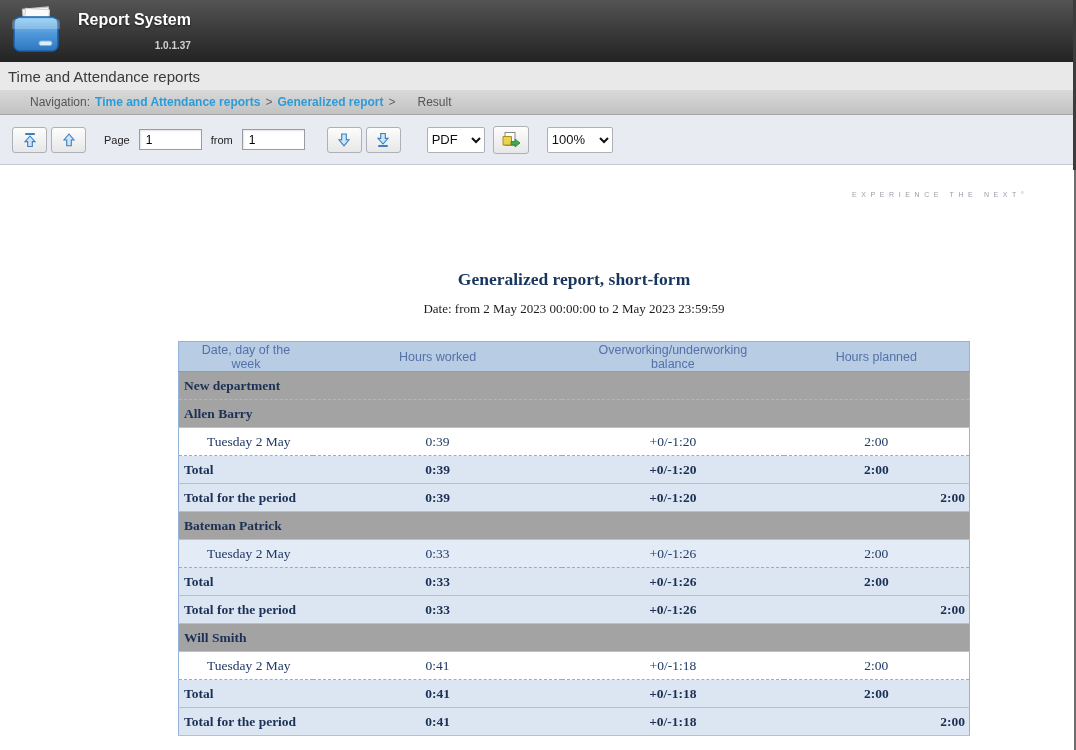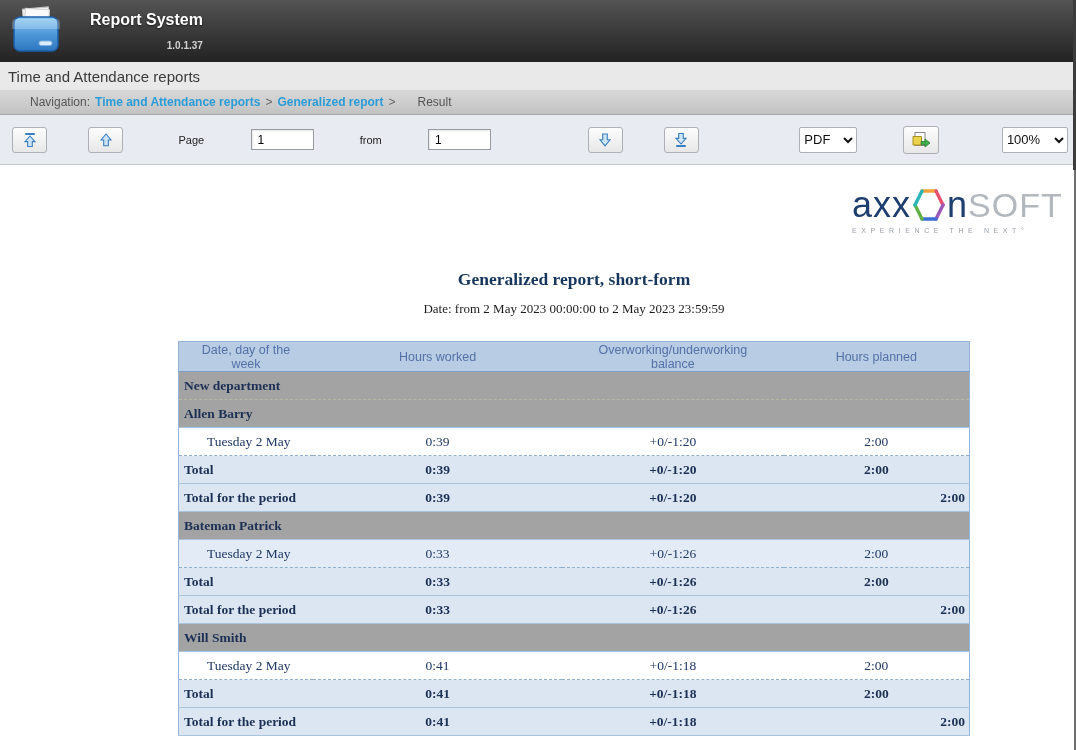--- a/index.html
+++ b/index.html
@@ -2,53 +2,53 @@
 <html><head>
 <meta charset="utf-8">
 <style>
   * { margin:0; padding:0; box-sizing:border-box; }
   html,body { width:1076px; height:750px; overflow:hidden; background:#fff;
               font-family:"Liberation Sans", sans-serif; }
   body { position:relative; }
 
   
   .app-header { height:62px; background:linear-gradient(180deg,#545454 0%,#3d3d3d 45%,#232323 100%);
-                display:flex; align-items:center; padding-left:10px;gap:12px; }
+                display:flex; align-items:center; padding-left:10px; }
   .folder-icon { width:52px; height:52px; margin-top:2px; }
   .title-block { display:flex; flex-direction:column; margin-left:16px; }
   .app-title { color:#fff; font-size:16px; font-weight:bold; text-shadow:0 1px 2px rgba(0,0,0,.6); }
   .app-version { color:#d2d2d2; font-size:10px; font-weight:bold; align-self:flex-end; margin-top:11px; }
 
   
   .section-bar { height:28px; background:#e9e9e9; display:flex; align-items:center;
                  padding-left:8px; font-size:15px; color:#3a3a3a; }
 
   
   .breadcrumb-bar { height:25px; background:linear-gradient(180deg,#d9d9d9,#c2c2c2);
                     border-bottom:1px solid #a6a6a6; display:flex; align-items:center;
                     padding-left:30px; font-size:12px; color:#555; }
   .crumb-link { color:#2b9cd8; font-weight:bold; margin:0 5px; text-decoration:none; cursor:pointer; }
   .crumb-sep { color:#666; }
   .crumb-current { color:#555; margin-left:22px; }
 
   
   .toolbar { height:50px; background:#e9ebf2; border-bottom:1px solid #c7c9cf;
-             display:flex; align-items:center; padding-left:12px;justify-content:space-between; }
+             display:flex; align-items:center; padding-left:12px; }
   .tb-btn { width:35px; height:26px; background:linear-gradient(#fdfdfd,#e7e7e7);
             border:1px solid #adb0b7; border-radius:3px; display:flex; align-items:center;
             justify-content:center; cursor:pointer; margin-right:4px; }
   .tb-label { font-size:11px; color:#222; margin:0 9px 0 14px; }
   .tb-label2 { font-size:11px; color:#222; margin:0 9px; }
   .tb-input { width:63px; height:21px; border:1px solid #989ba1; background:#fff;
               font-size:12px; padding-left:6px; box-shadow:inset 1px 1px 2px rgba(0,0,0,.1); }
   .tb-gap { width:22px; }
   .tb-select { height:26px; border:1px solid #adb0b7; background:#fff; font-size:13px;
                color:#111; border-radius:2px; margin-right:8px; }
   .fmt-select { width:58px; }
-  .zoom-select { width:66px; margin-left:22px; }
+  .zoom-select { width:66px; margin-left:14px; }
   .export-btn { width:36px; height:28px; }
 
   
   .right-edge-top { position:absolute; top:0; right:0; width:3px; height:170px; background:#3c3c3c; z-index:9; }
   .right-edge-bottom { position:absolute; top:170px; right:0; width:2px; height:580px; background:#6e6e6e; z-index:9; }
 
   
   .content { position:relative; height:584px; }
   .logo { position:absolute; top:22px; right:10px; width:214px; }
   .logo-row { display:flex; align-items:center; line-height:1; }
@@ -166,35 +166,20 @@
     <option selected="">100%</option>
   </select>
 </div>
 
 <div class="right-edge-top"></div>
 <div class="right-edge-bottom"></div>
 
 <div class="content">
 
   <div class="logo">
-    <div class="logo-row">
-      <span class="logo-axx">axx</span>
-      <svg class="logo-hex" width="32" height="34" viewBox="0 0 32 34">
-        <g stroke-width="3.4" stroke-linecap="round" fill="none">
-          <line x1="9" y1="3" x2="23" y2="3" stroke="#f2a33c"></line>
-          <line x1="23" y1="3" x2="30" y2="17" stroke="#e8506e"></line>
-          <line x1="30" y1="17" x2="23" y2="31" stroke="#9b59b6"></line>
-          <line x1="23" y1="31" x2="9" y2="31" stroke="#3b6fd4"></line>
-          <line x1="9" y1="31" x2="2" y2="17" stroke="#62b146"></line>
-          <line x1="2" y1="17" x2="9" y2="3" stroke="#2bb5b8"></line>
-        </g>
-      </svg>
-      <span class="logo-n">n</span>
-      <span class="logo-soft">SOFT</span>
-    </div>
     <div class="logo-tagline">EXPERIENCE THE NEXT°</div>
   </div>
 
   <div class="report-wrapper">
     <div class="report-title">Generalized report, short-form</div>
     <div class="report-date">Date: from 2 May 2023 00:00:00 to 2 May 2023 23:59:59</div>
 
     <table class="report-table">
       <colgroup>
         <col style="width:17%">

